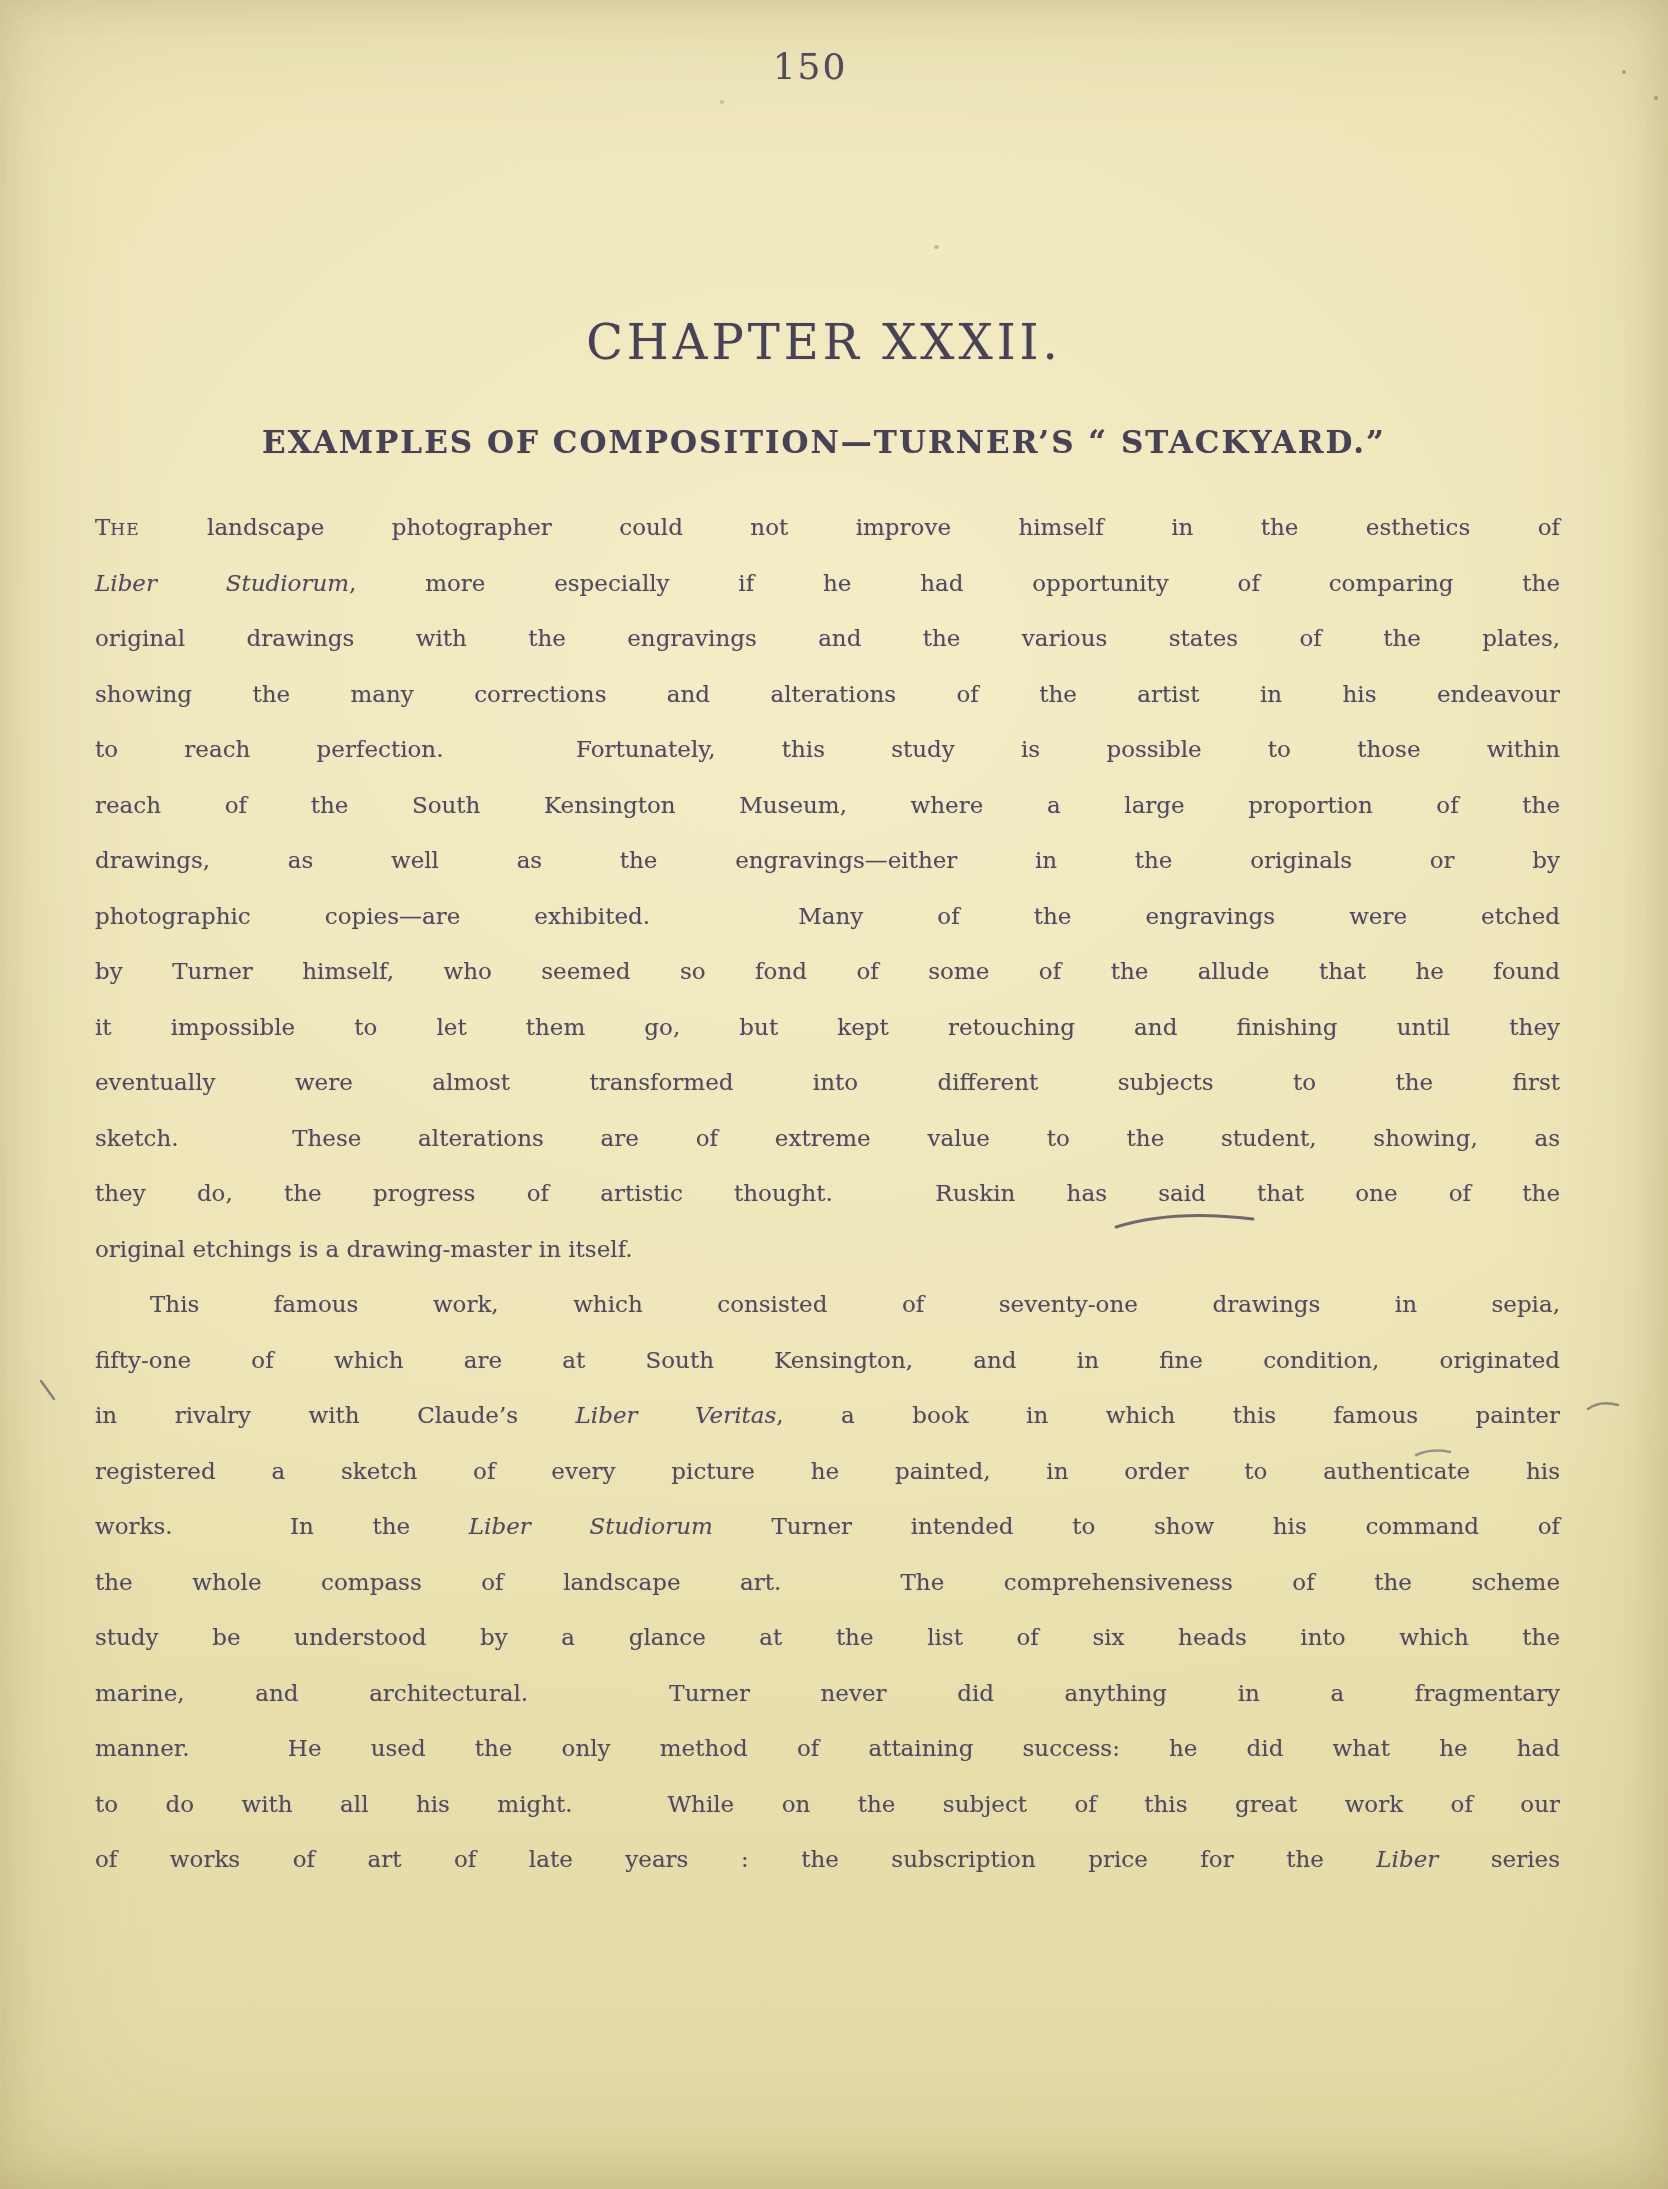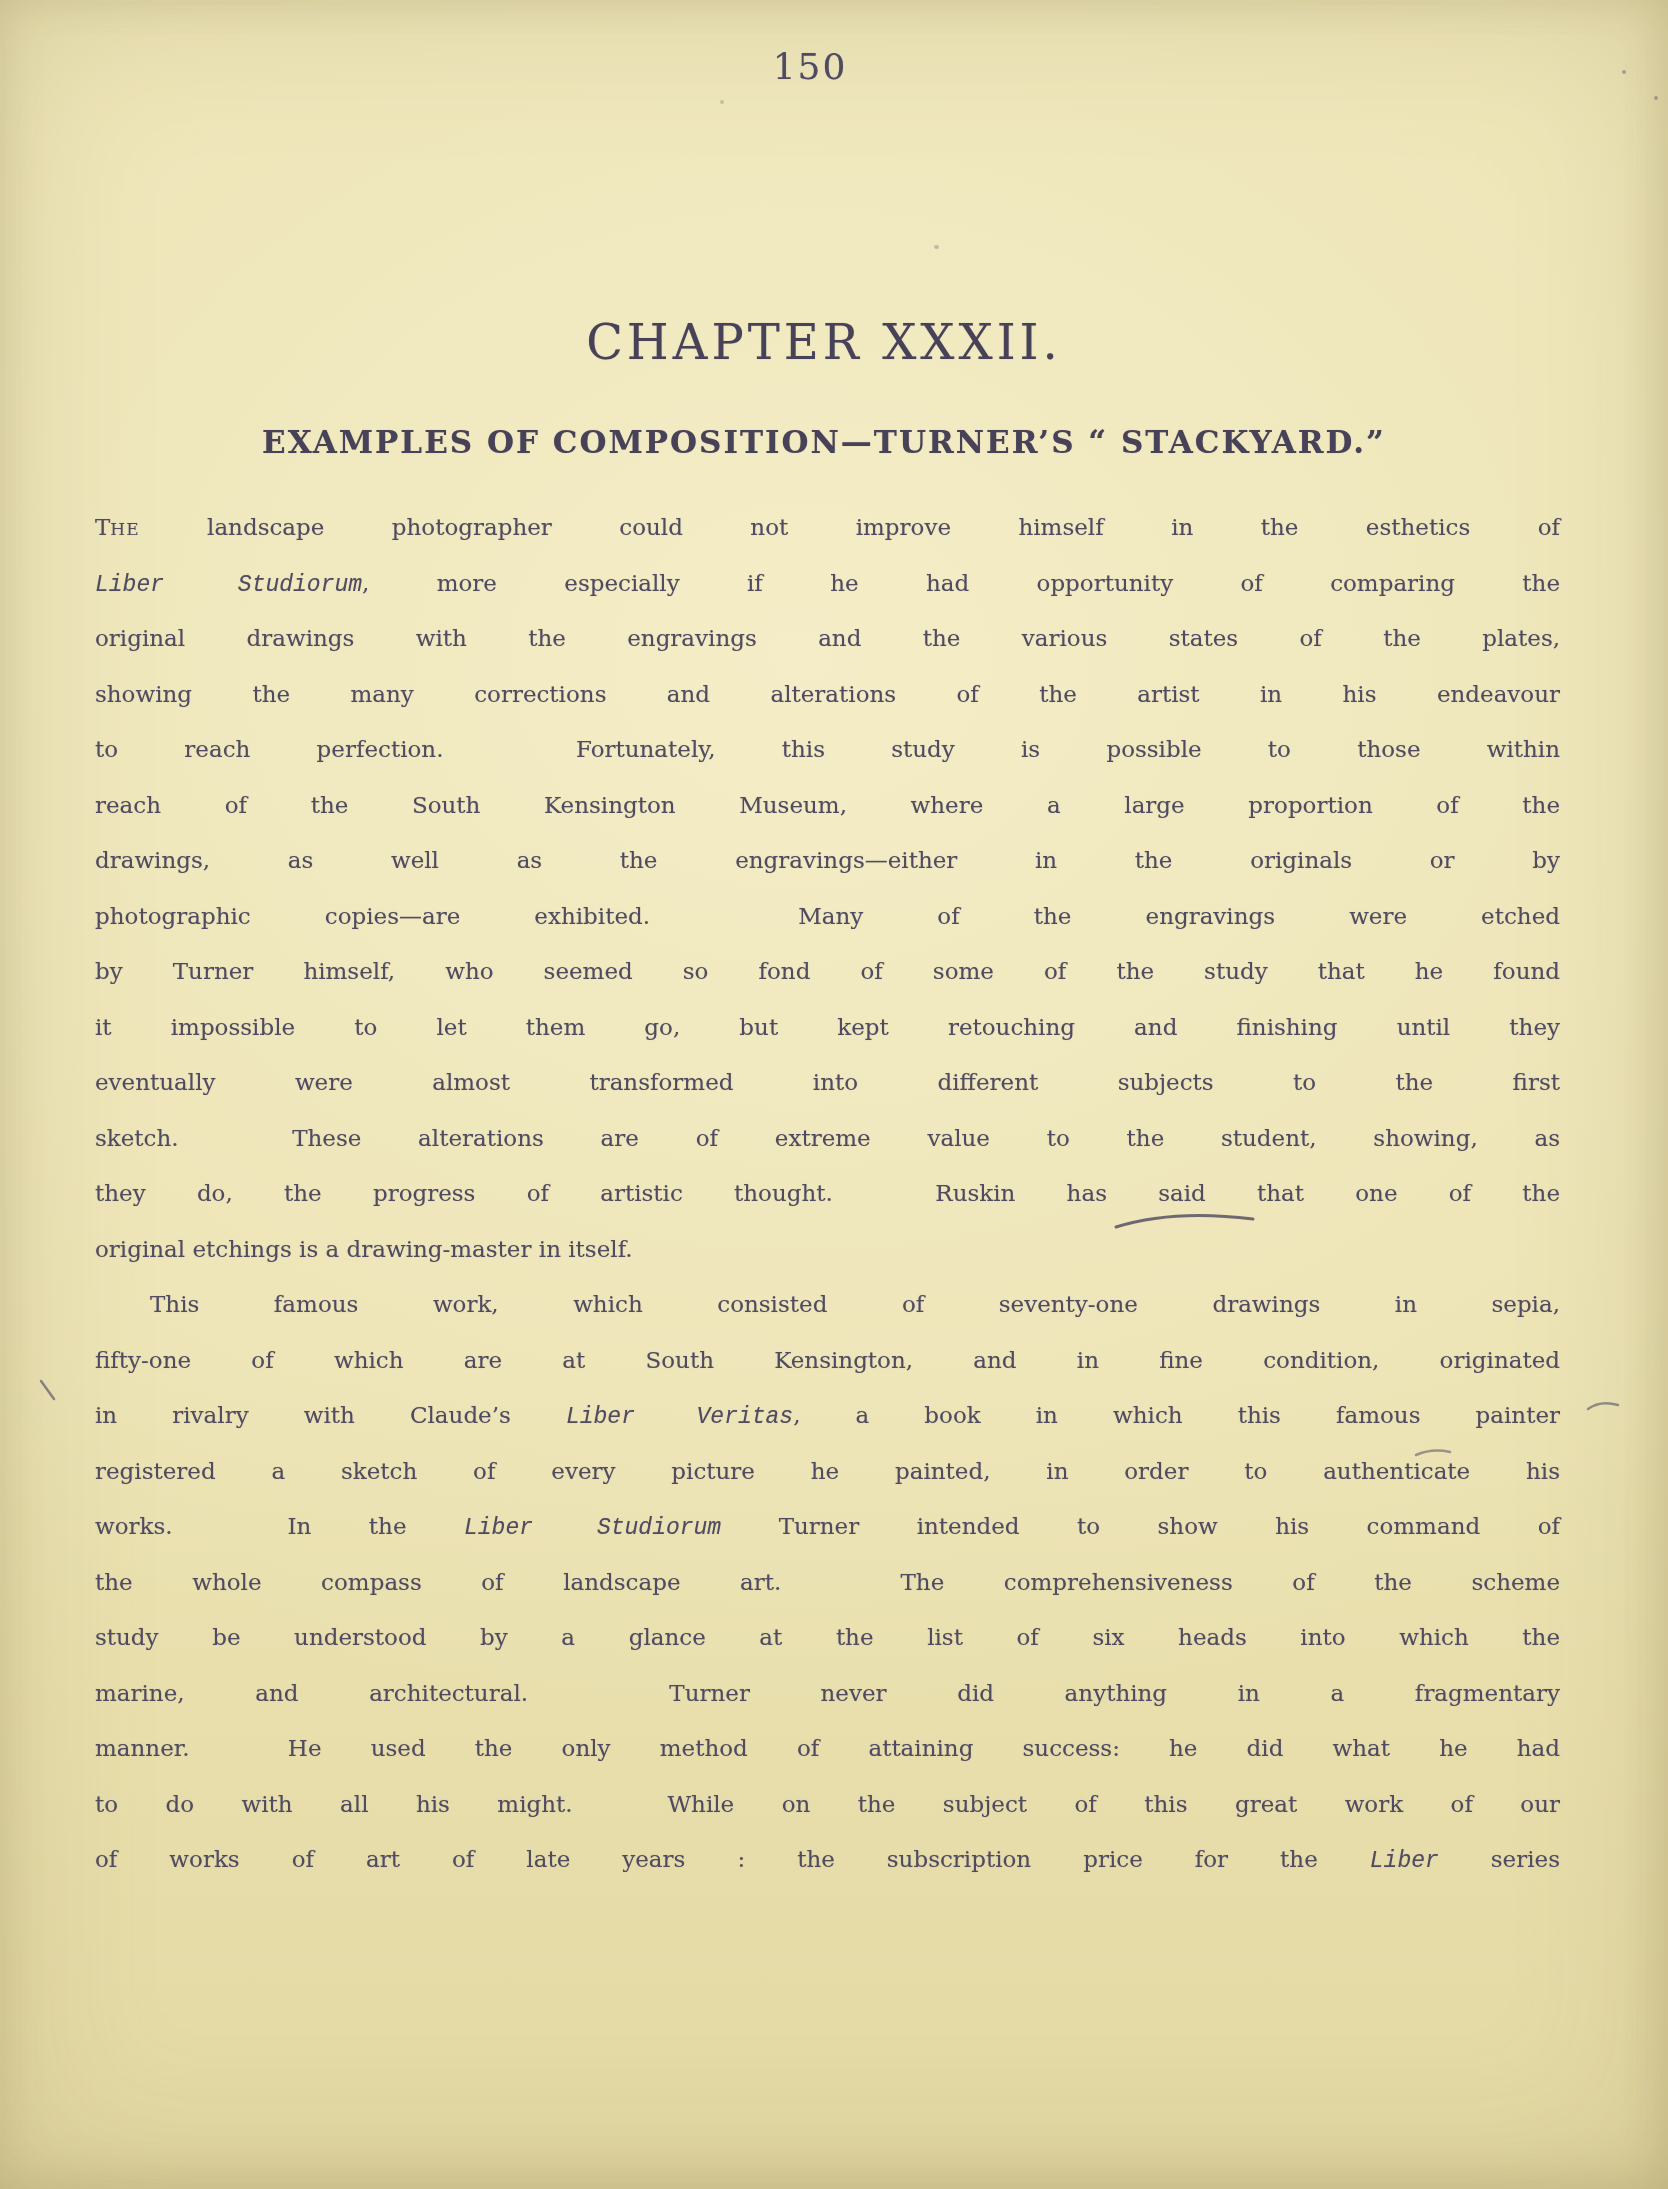--- a/index.html
+++ b/index.html
@@ -52,21 +52,21 @@
   }
   .line {
     font-size: 23px;
     height: 55.5px; line-height: 55.5px;
     text-align: justify;
     text-align-last: justify;
   }
   .line.indent { text-indent: 55px; }
   .line.no-just { text-align-last: left; }
   .sc { font-size: 0.74em; letter-spacing: 1px; }
-  i { font-style: italic; font-family: Liberation Mono, monospace; }
+  i { font-style: italic; }
   .artifact { position: absolute; pointer-events: none; }
   .dot {
     position: absolute; border-radius: 50%;
     background: rgba(90,82,105,0.45);
   }
 </style>
 </head>
 <body>
 
 <div class="page">
@@ -79,21 +79,21 @@
 
   <div class="body-text">
       <div class="line">T<span class="sc">HE</span> landscape photographer could not improve himself in the esthetics of</div>
       <div class="line"><i>Liber Studiorum</i>, more especially if he had opportunity of comparing the</div>
       <div class="line">original drawings with the engravings and the various states of the plates,</div>
       <div class="line">showing the many corrections and alterations of the artist in his endeavour</div>
       <div class="line">to reach perfection.&nbsp; Fortunately, this study is possible to those within</div>
       <div class="line">reach of the South Kensington Museum, where a large proportion of the</div>
       <div class="line">drawings, as well as the engravings—either in the originals or by</div>
       <div class="line">photographic copies—are exhibited.&nbsp; Many of the engravings were etched</div>
-      <div class="line">by Turner himself, who seemed so fond of some of the study that he found</div>
+      <div class="line">by Turner himself, who seemed so fond of some of the allude that he found</div>
       <div class="line">it impossible to let them go, but kept retouching and finishing until they</div>
       <div class="line">eventually were almost transformed into different subjects to the first</div>
       <div class="line">sketch.&nbsp; These alterations are of extreme value to the student, showing, as</div>
       <div class="line">they do, the progress of artistic thought.&nbsp; Ruskin has said that one of the</div>
       <div class="line no-just">original etchings is a drawing-master in itself.</div>
       <div class="line indent">This famous work, which consisted of seventy-one drawings in sepia,</div>
       <div class="line">fifty-one of which are at South Kensington, and in fine condition, originated</div>
       <div class="line">in rivalry with Claude’s <i>Liber Veritas</i>, a book in which this famous painter</div>
       <div class="line">registered a sketch of every picture he painted, in order to authenticate his</div>
       <div class="line">works.&nbsp; In the <i>Liber Studiorum</i> Turner intended to show his command of</div>

